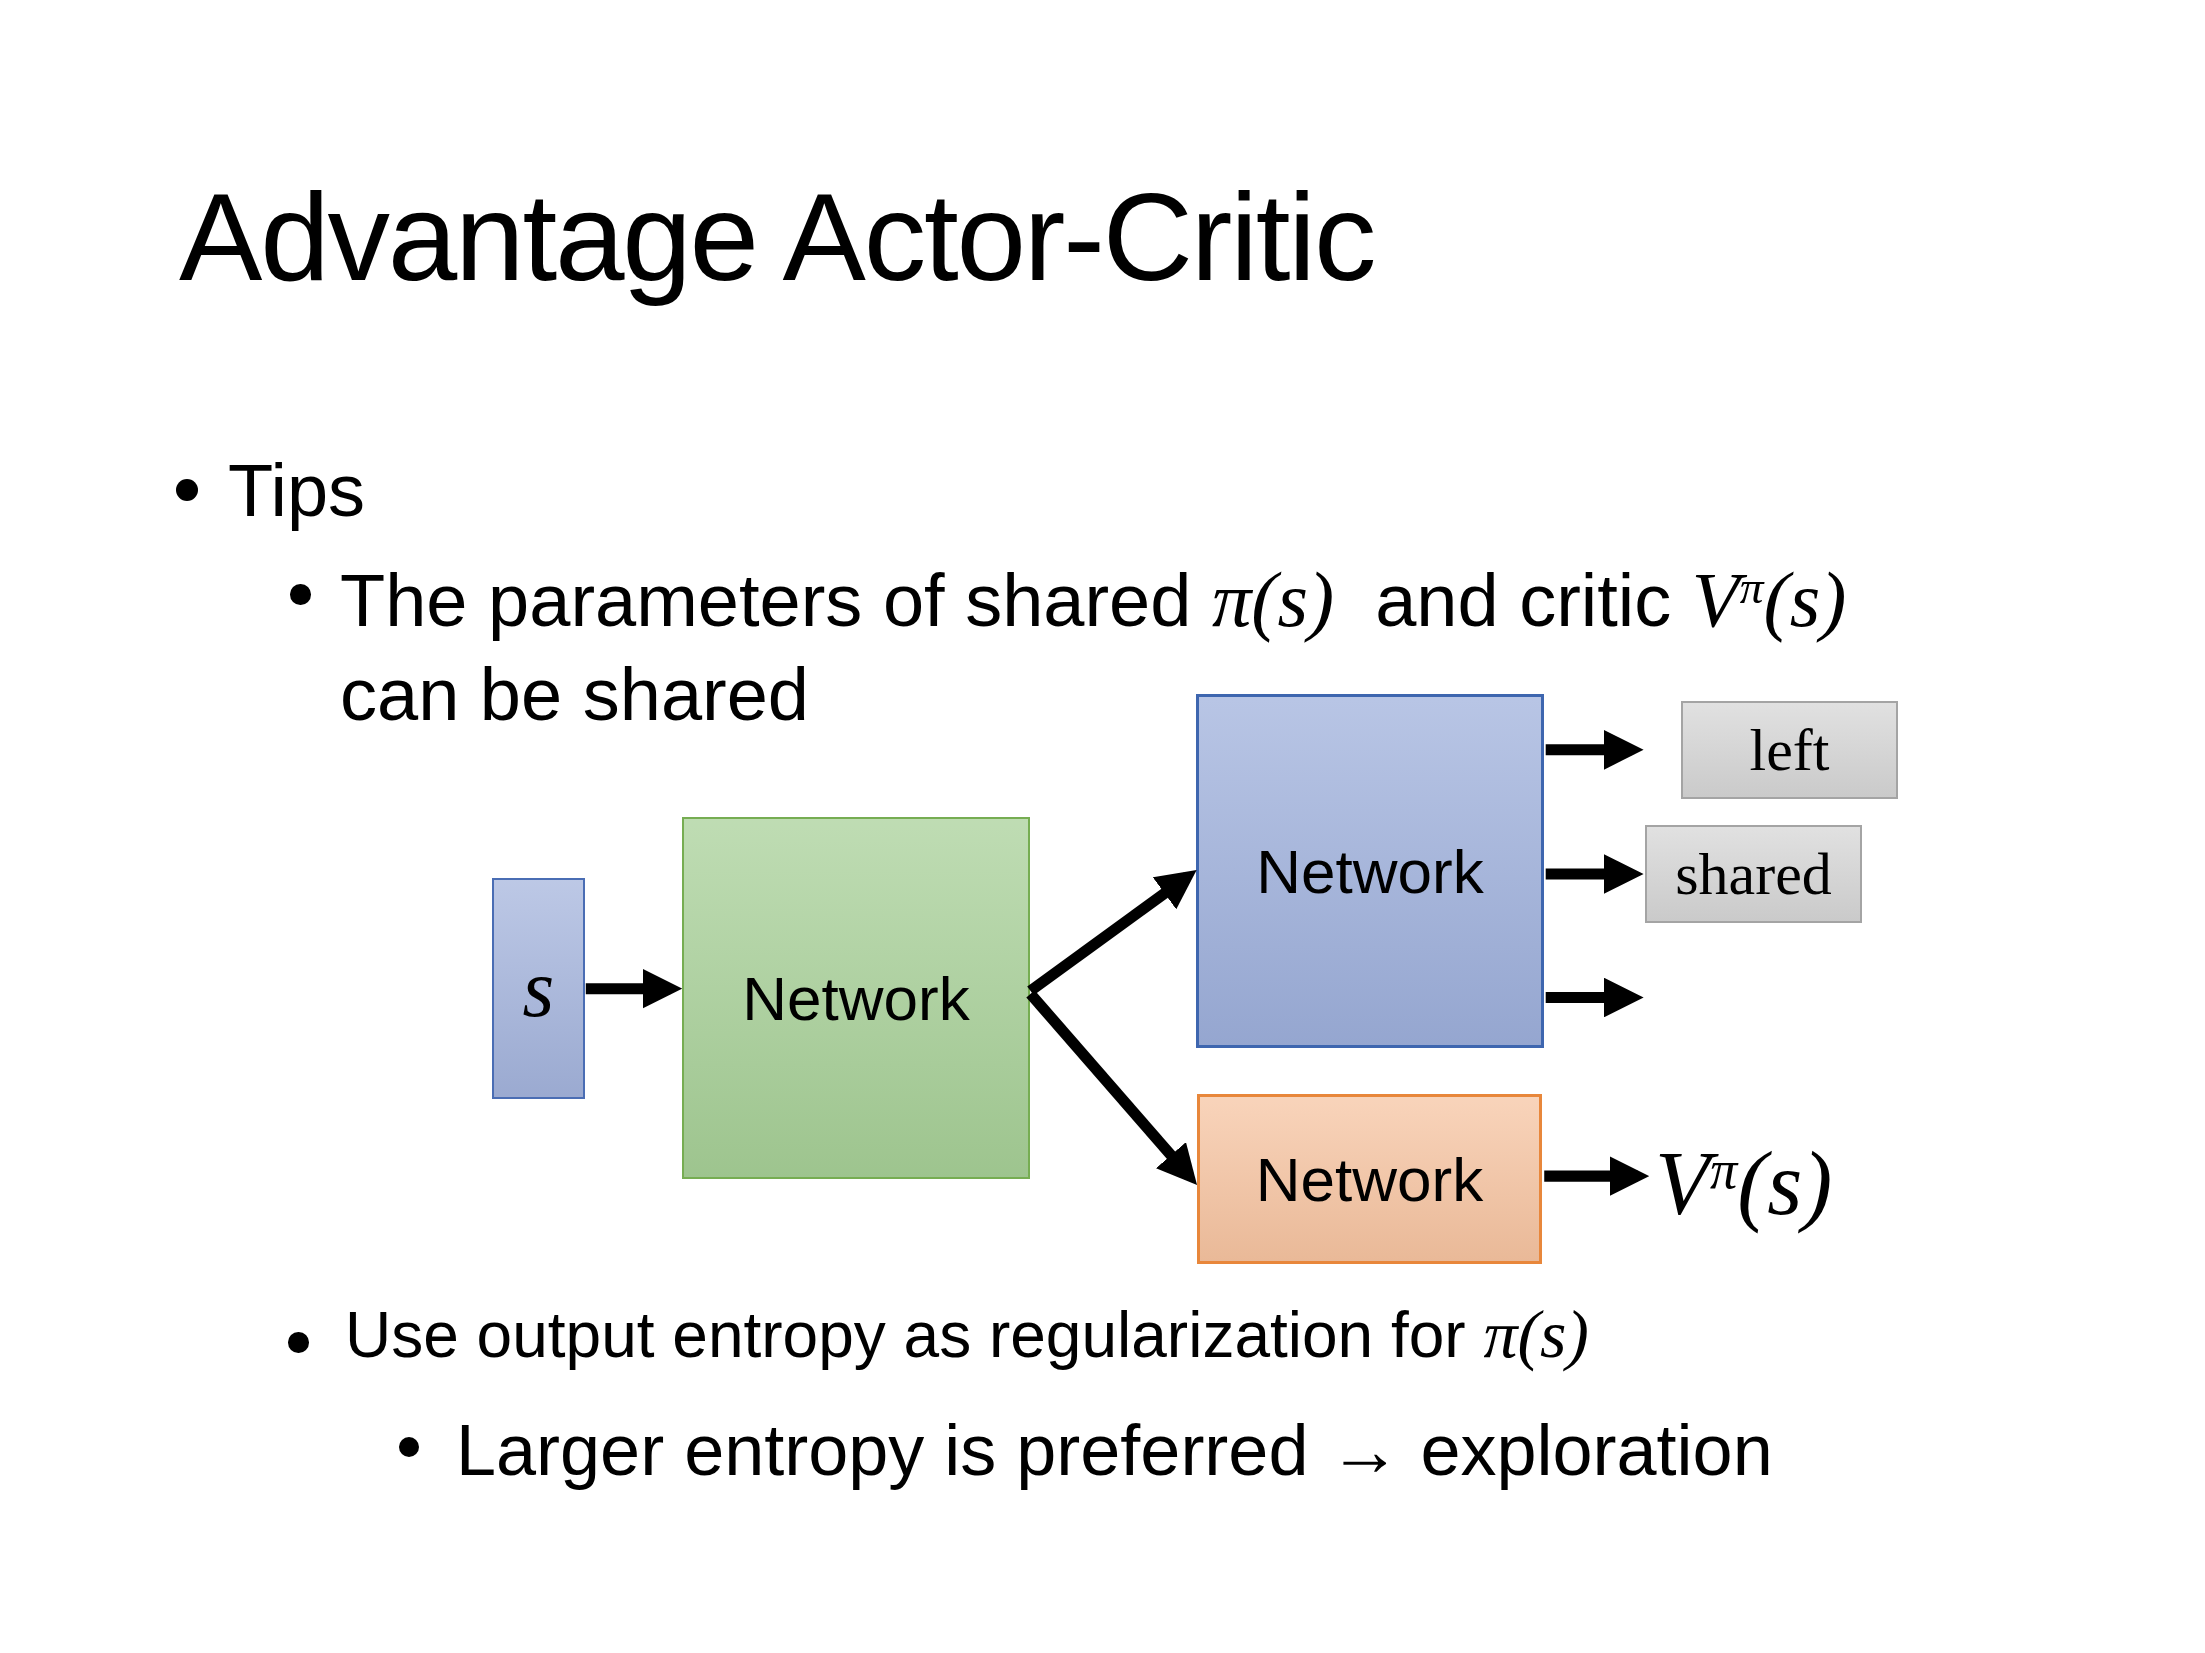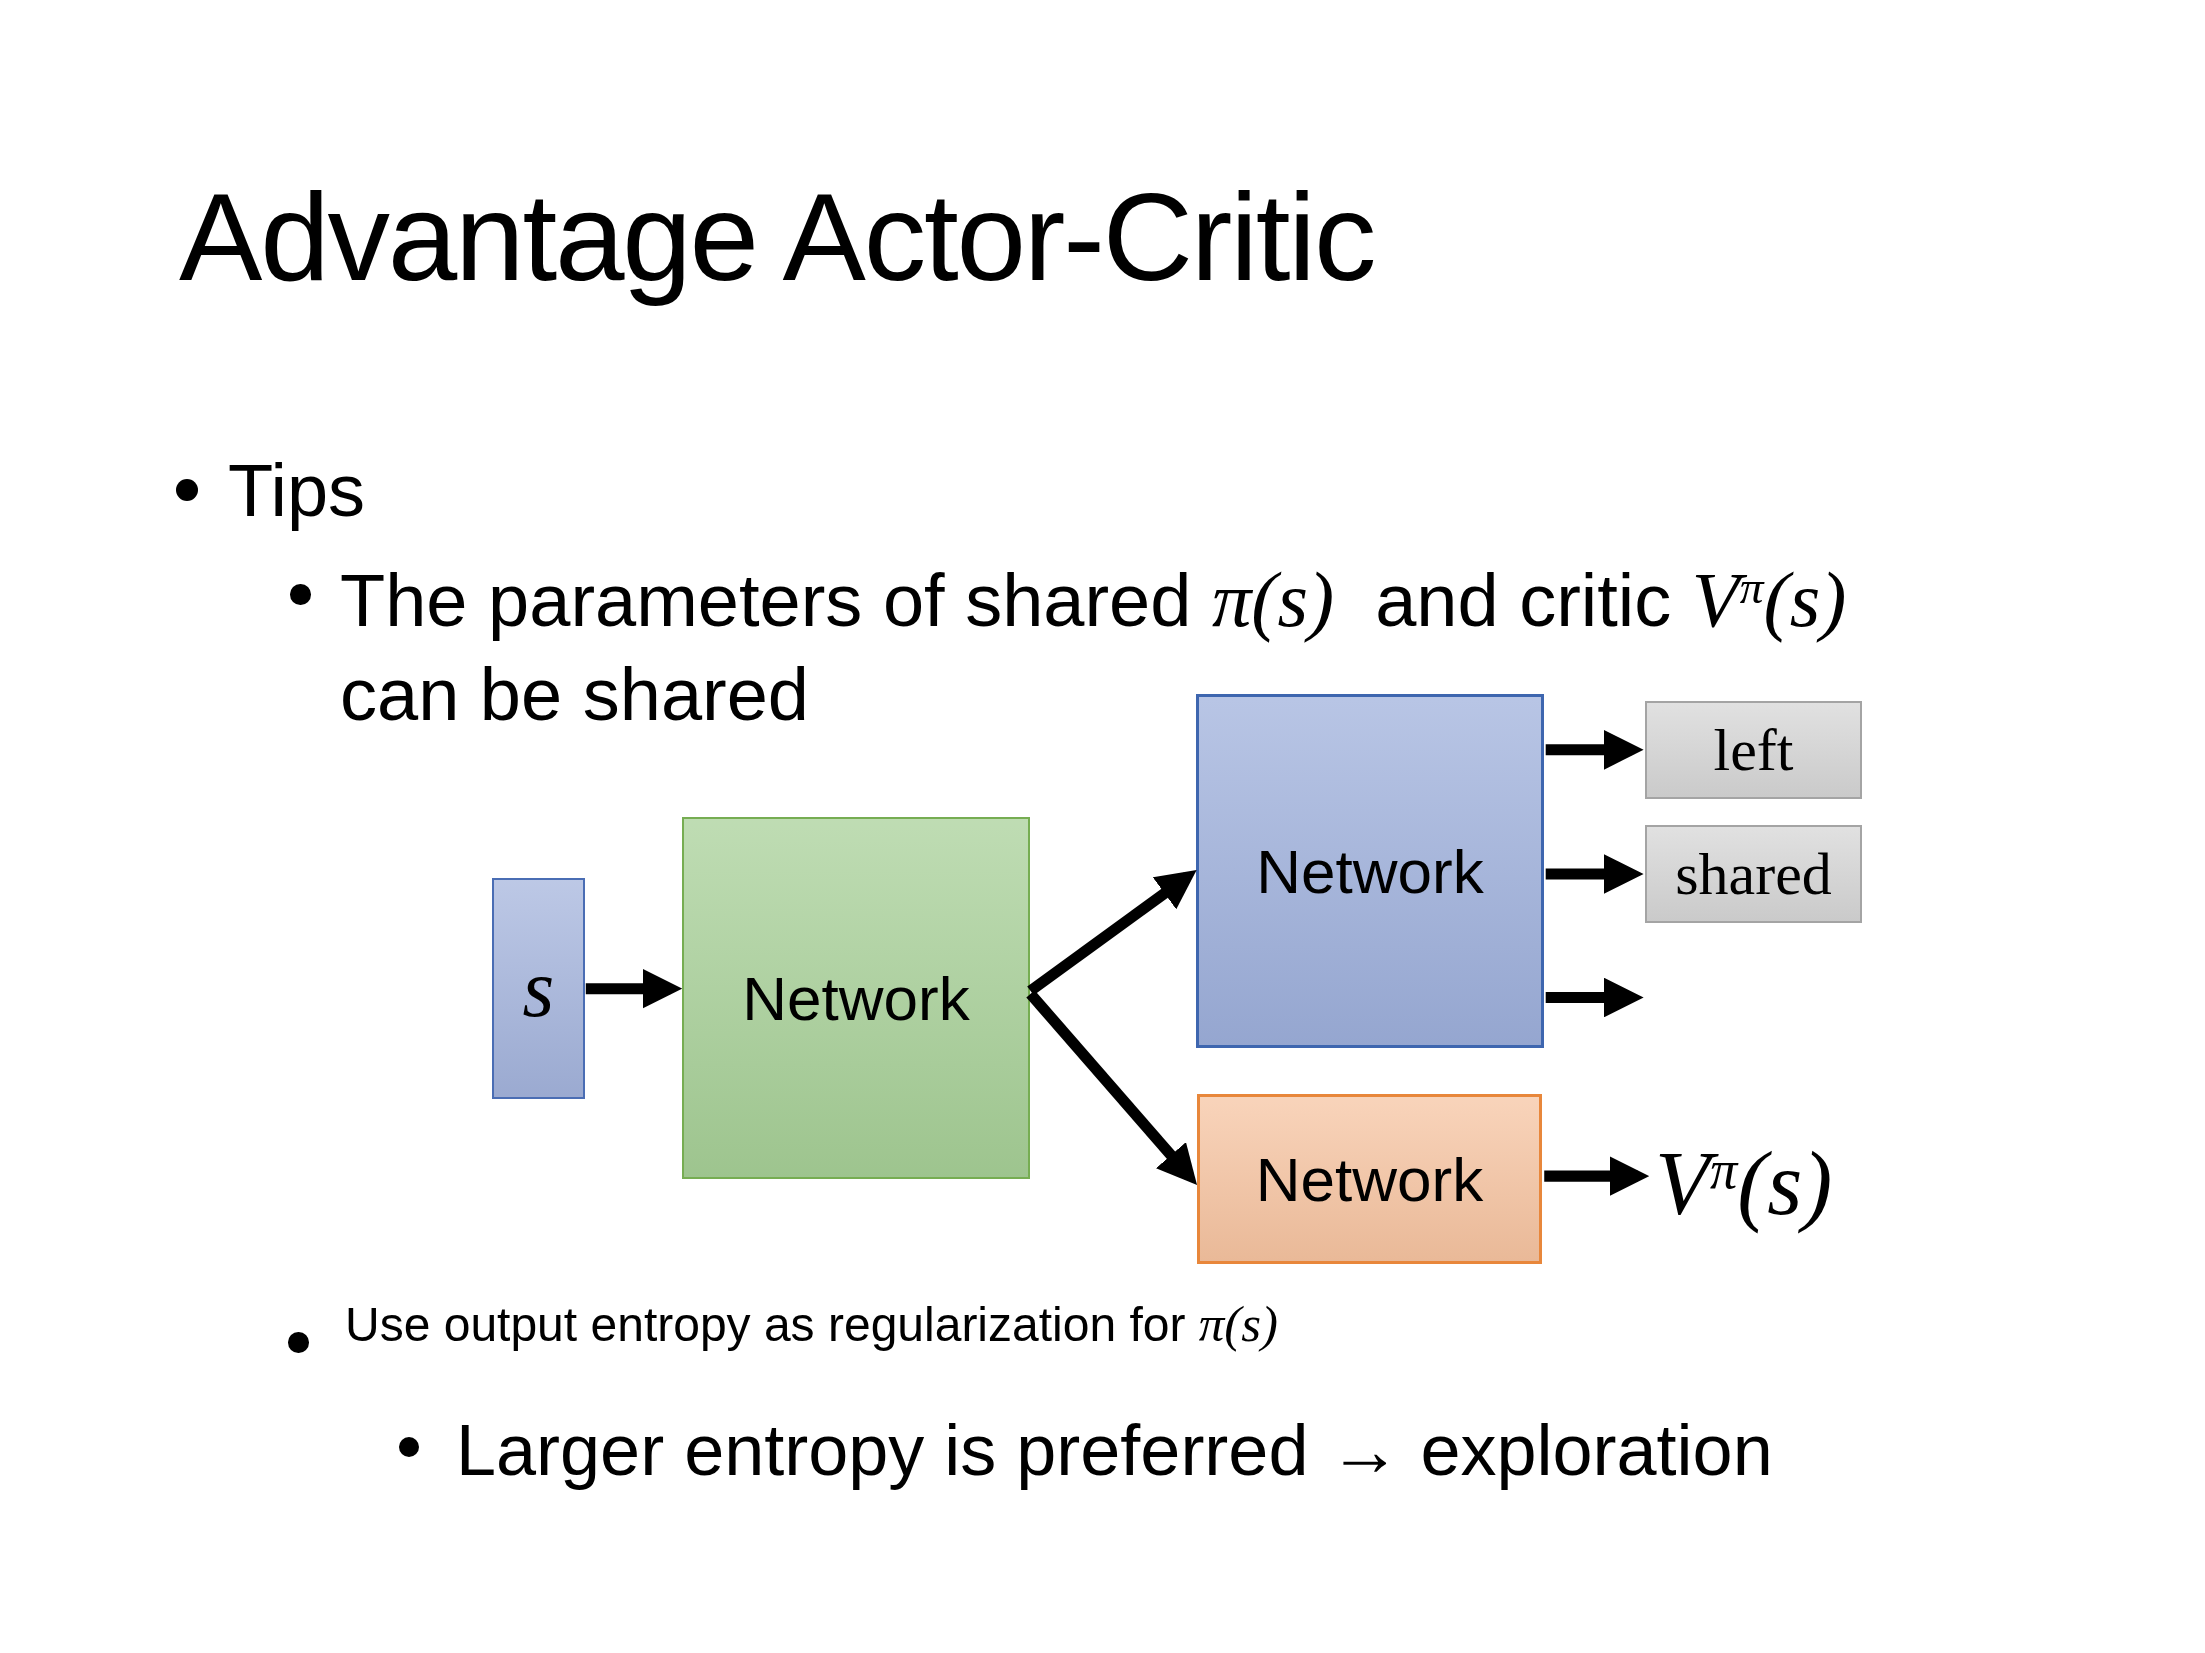--- a/index.html
+++ b/index.html
@@ -9,42 +9,42 @@
   }
   .abs{position:absolute;}
   .title{
     left:179px;top:162px;font-size:125px;letter-spacing:-2.2px;line-height:1.2;
     white-space:nowrap;
   }
   .bodytext{line-height:1.2;white-space:nowrap;}
   .tips-line{left:228px;top:447px;font-size:74px;}
   .sub1-l1{left:340px;top:553px;font-size:74px;}
   .sub1-l2{left:340px;top:651px;font-size:74px;}
-  .use-line{left:345px;top:1294px;font-size:48px;}
+  .use-line{left:345px;top:1294px;font-size:64px;}
   .larger-line{left:456px;top:1407px;font-size:72px;}
   .dot{position:absolute;background:#000;border-radius:50%;}
   .math{font-family:"Liberation Serif",serif;font-style:italic;font-size:1.06em;}
   .pre{white-space:pre;}
   sup.msup{font-size:0.64em;vertical-align:0.48em;font-family:"Liberation Serif",serif;font-style:italic;}
   .box{
     position:absolute;box-sizing:border-box;display:flex;align-items:center;justify-content:center;
     background-image:linear-gradient(180deg,rgba(255,255,255,0.28),rgba(0,0,0,0.05));
   }
   .box-s{left:492px;top:878px;width:93px;height:221px;
     background-color:var(--state_fill);border:2.2px solid var(--state_border);font-size:77px;}
   .box-shared{left:682px;top:817px;width:348px;height:362px;
     background-color:var(--shared_fill);border:2.2px solid var(--shared_border);font-size:62px;}
   .box-actor{left:1196px;top:694px;width:348px;height:354px;
     background-color:var(--actor_fill);border:3.7px solid var(--actor_border);font-size:62px;}
   .box-critic{left:1197px;top:1094px;width:345px;height:170px;
     background-color:var(--critic_fill);border:3.7px solid var(--critic_border);font-size:62px;}
   .action-box{left:1645px;width:217px;height:98px;
     background-color:var(--action_fill);border:2.2px solid var(--action_border);
     font-family:"Liberation Serif",serif;font-size:60px;}
-  .act-0{top:701px;} .act-1{top:825px;} .act-2{top:948px;}
+  .act-0{top:701px;margin-left:36px;} .act-1{top:825px;} .act-2{top:948px;}
   .vout{left:1655px;top:1132px;font-size:85px;line-height:1.15;white-space:nowrap;text-align:center;}
   svg.arrows{position:absolute;left:0;top:0;pointer-events:none;}
   svg.arrows line{stroke:var(--arrow);stroke-width:15;}
   svg.arrows marker path{fill:var(--arrow);}
 </style>
 </head>
 <body>
 
 <div class="slide">
 

